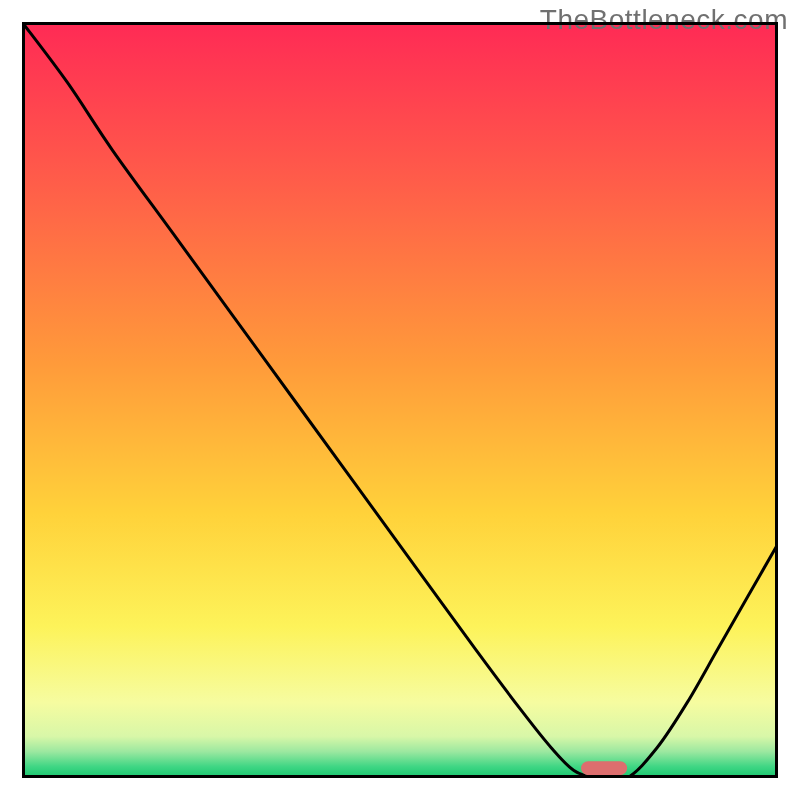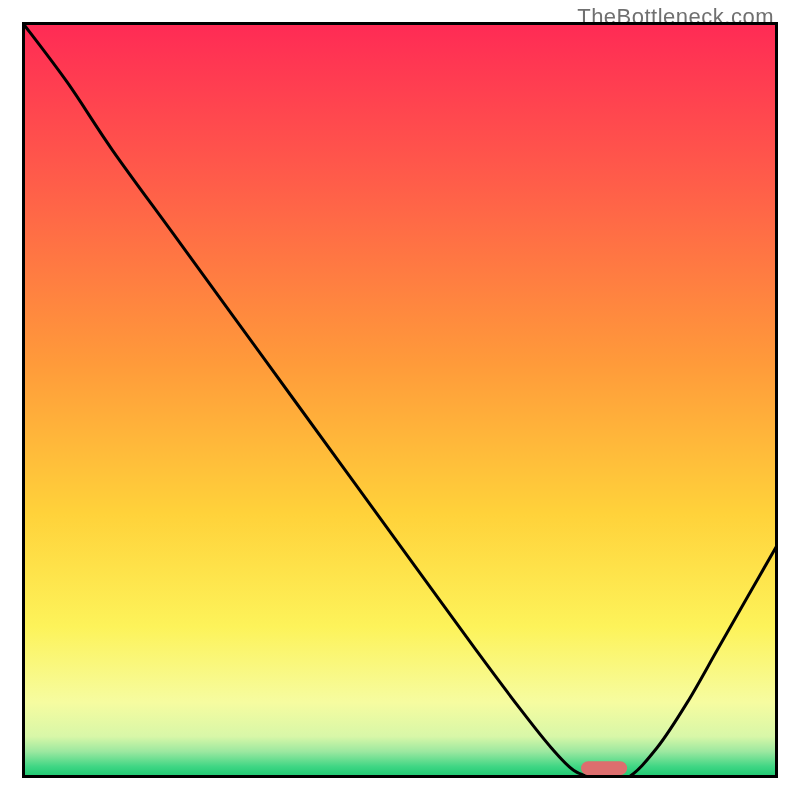--- a/index.html
+++ b/index.html
@@ -12,23 +12,23 @@
     overflow: hidden;
   }
   .container {
     position: relative;
     width: 800px;
     height: 800px;
   }
   .watermark {
     position: absolute;
     top: 4px;
-    right: 26px;
+    right: 12px;
     color: #707070;
-    font-size: 22px;
+    font-size: 28px;
     font-weight: 500;
     letter-spacing: 0.5px;
     z-index: 4;
   }
   .plot-area {
     position: absolute;
     left: 22px;
     top: 22px;
     width: 756px;
     height: 756px;

